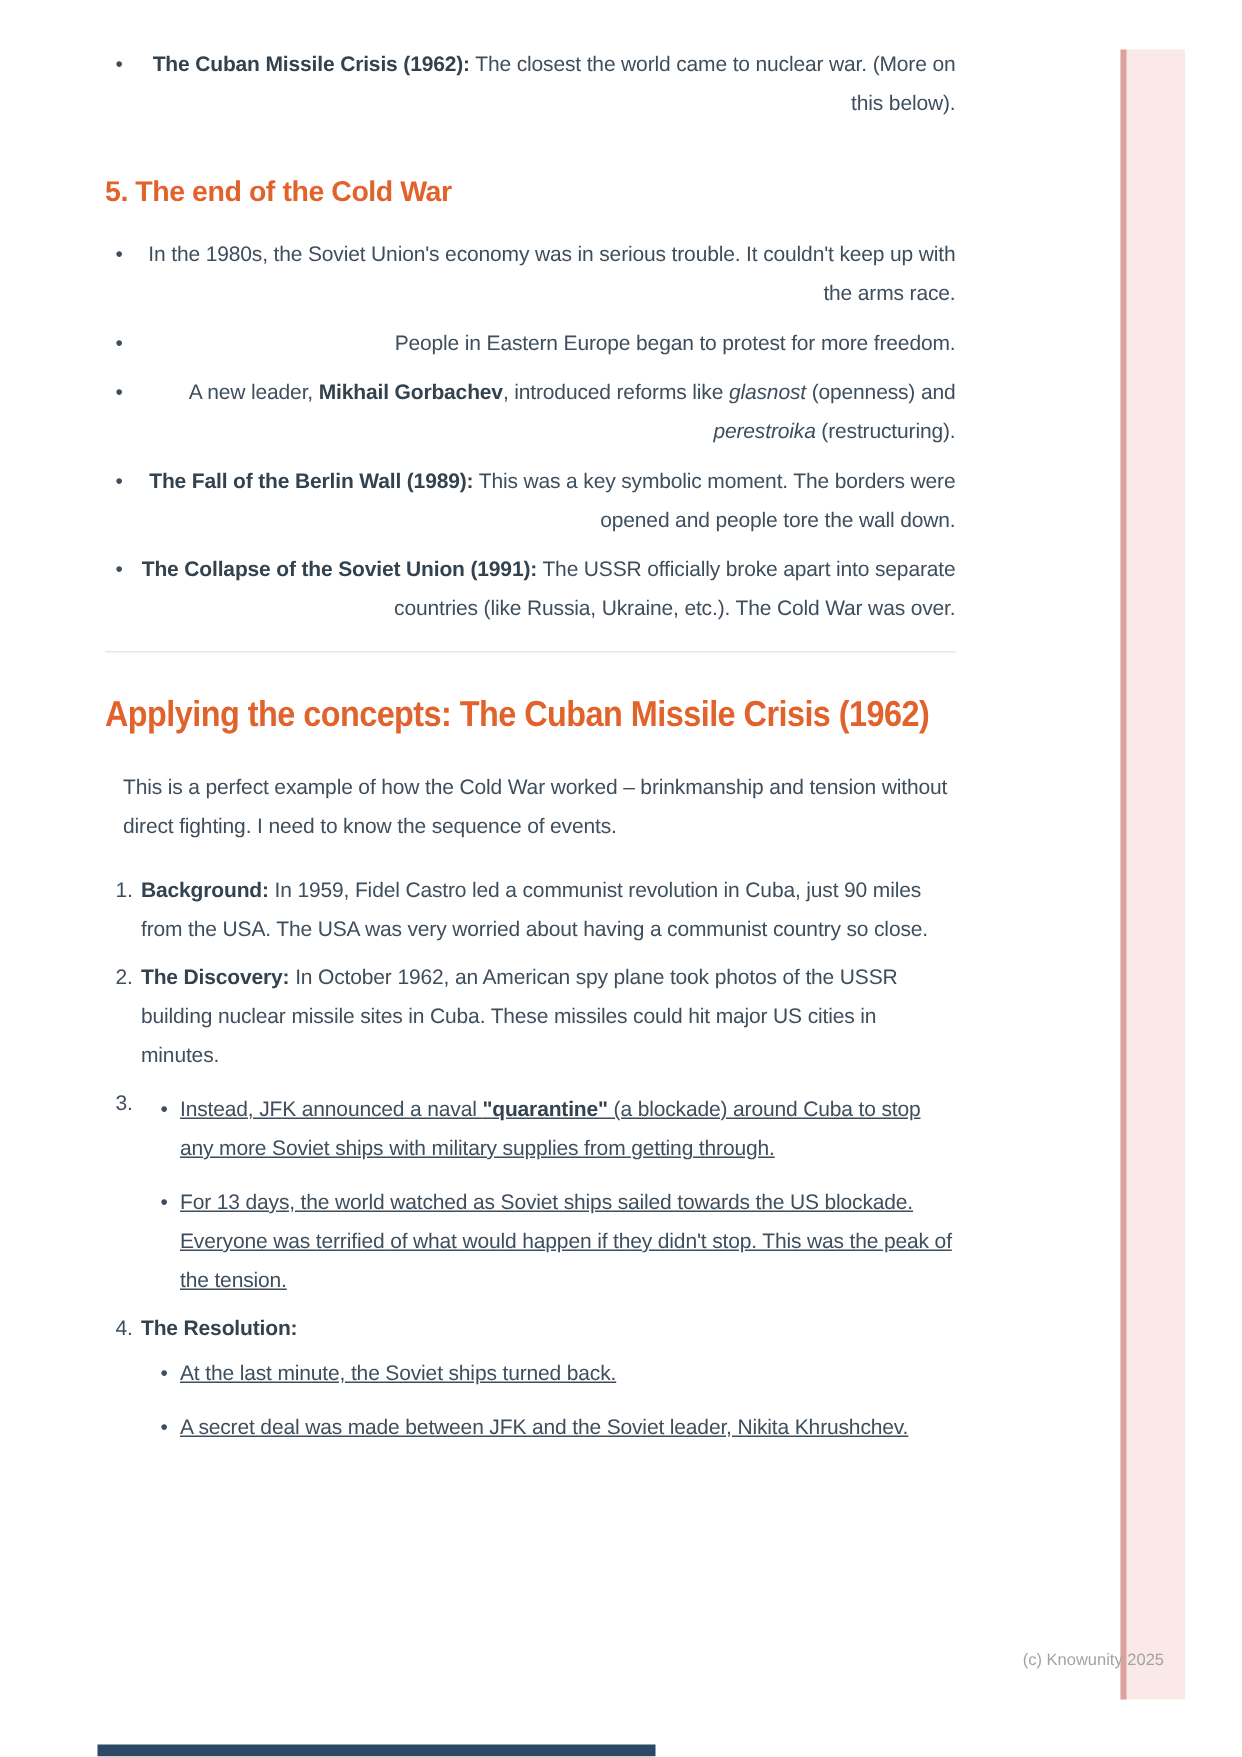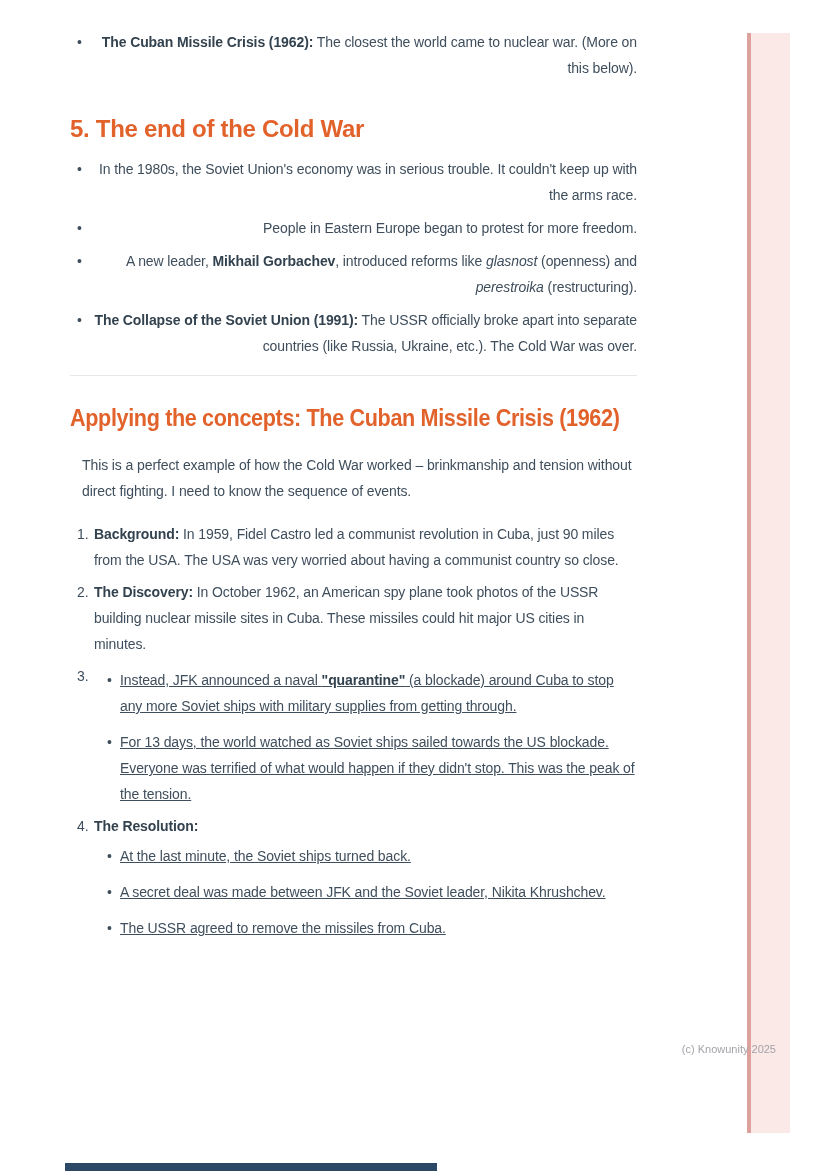--- a/index.html
+++ b/index.html
@@ -21,21 +21,21 @@
     position:absolute;left:70px;top:29px;width:567px;
     color:var(--body_text);font-size:14px;line-height:26px;letter-spacing:-0.1px;
   }
   .b{font-weight:bold;color:var(--bold_text);}
   .i{font-style:italic;}
   ul.blist{list-style:none;margin:0;padding:0;text-align:right;}
   ul.blist>li{position:relative;padding-left:24px;margin-bottom:7px;}
   ul.blist>li::before{content:"\2022";position:absolute;left:7px;top:0;color:var(--body_text);}
   ul.blist>li:last-child{margin-bottom:0;}
   h2.sec{
-    color:var(--accent_orange);font-size:24px;font-weight:bold;letter-spacing:-0.3px;
+    color:var(--accent_orange);font-size:19px;font-weight:bold;letter-spacing:-0.3px;
     margin:36px 0 15px 0;line-height:24px;white-space:nowrap;
   }
   hr.divider{border:none;border-top:1px solid var(--divider);margin:16px 0 0 0;}
   h1.main{
     color:var(--accent_orange);font-size:24px;font-weight:bold;margin:27px 0 0 0;line-height:30px;
   }
   h1.main .squeeze{
     display:inline-block;transform:scaleX(0.9);transform-origin:0 50%;
     white-space:nowrap;letter-spacing:-0.4px;
   }
@@ -47,21 +47,21 @@
   .li-body{flex:1;min-width:0;}
   ul.sub{list-style:none;margin:4px 0 0 0;padding:0;text-decoration:underline;}
   ul.sub>li{position:relative;padding-left:26px;margin-bottom:10px;}
   ul.sub>li:last-child{margin-bottom:0;}
   ul.sub>li::before{content:"\2022";position:absolute;left:13px;top:0;color:var(--body_text);}
   .side-strip{
     position:absolute;left:747px;top:33px;width:43px;height:1100px;box-sizing:border-box;
     background:var(--strip_fill);border-left:4px solid var(--strip_edge);z-index:1;
   }
   .footer{
-    position:absolute;top:1043px;right:52px;z-index:2;
+    position:absolute;top:1101px;right:52px;z-index:2;
     color:var(--footer_gray);font-size:11px;line-height:13px;letter-spacing:0;
   }
   .bottom-bar{
     position:absolute;left:65px;top:1163px;width:372px;height:8px;
     background:var(--bottom_bar);z-index:1;
   }
 </style>
 </head>
 <body>
 
@@ -70,20 +70,21 @@
   <ul class="blist">
     <li><span><span class="b">The Cuban Missile Crisis (1962):</span><span> The closest the world came to nuclear war. (More on this below).</span></span></li>
   </ul>
 
   <h2 class="sec">5. The end of the Cold War</h2>
 
   <ul class="blist">
     <li><span><span>In the 1980s, the Soviet Union's economy was in serious trouble. It couldn't keep up with the arms race.</span></span></li>
     <li><span><span>People in Eastern Europe began to protest for more freedom.</span></span></li>
     <li><span><span>A new leader, </span><span class="b">Mikhail Gorbachev</span><span>, introduced reforms like </span><span class="i">glasnost</span><span> (openness) and </span><span class="i">perestroika</span><span> (restructuring).</span></span></li>
+    <li><span><span class="b">The Fall of the Berlin Wall (1989):</span><span> This was a key symbolic moment. The borders were opened and people tore the wall down.</span></span></li>
     <li><span><span class="b">The Collapse of the Soviet Union (1991):</span><span> The USSR officially broke apart into separate countries (like Russia, Ukraine, etc.). The Cold War was over.</span></span></li>
   </ul>
 
   <hr class="divider">
 
   <h1 class="main"><span class="squeeze">Applying the concepts: The Cuban Missile Crisis (1962)</span></h1>
 
   <p class="intro">This is a perfect example of how the Cold War worked – brinkmanship and tension without direct fighting. I need to know the sequence of events.</p>
 
   <ol class="nlist">
@@ -104,21 +105,20 @@
         </ul>
       </div>
     </li>
     <li>
       <span class="num">4.</span>
       <div class="li-body">
         <span><span class="b">The Resolution:</span></span>
         <ul class="sub">
           <li><span><span>At the last minute, the Soviet ships turned back.</span></span></li>
           <li><span><span>A secret deal was made between JFK and the Soviet leader, Nikita Khrushchev.</span></span></li>
-          <li><span><span>The USSR agreed to remove the missiles from Cuba.</span></span></li>
         </ul>
       </div>
     </li>
   </ol>
 
 </div>
 
 <div class="side-strip"></div>
 <div class="footer">(c) Knowunity 2025</div>
 <div class="bottom-bar"></div>

